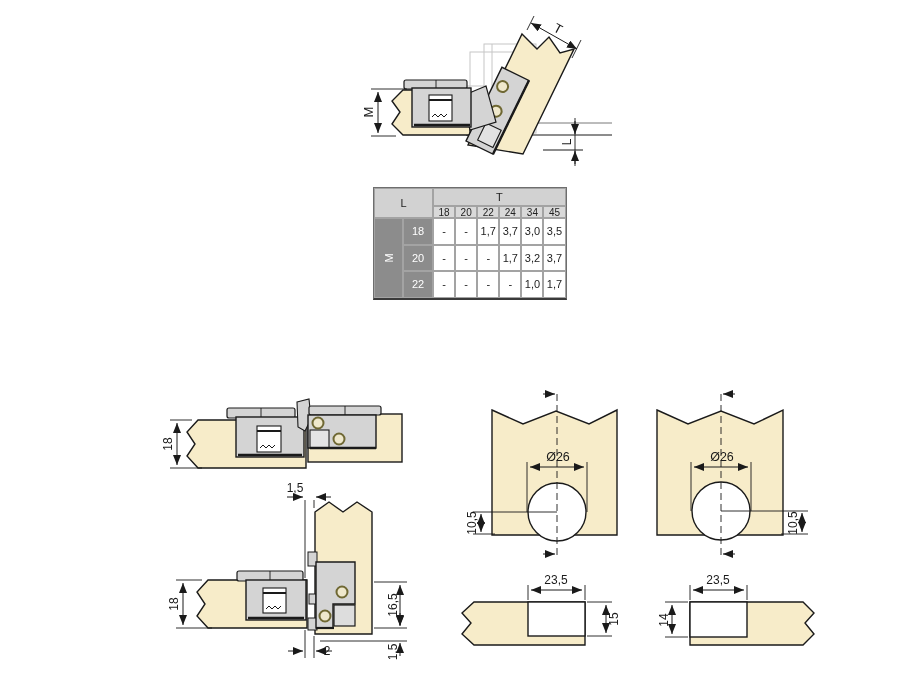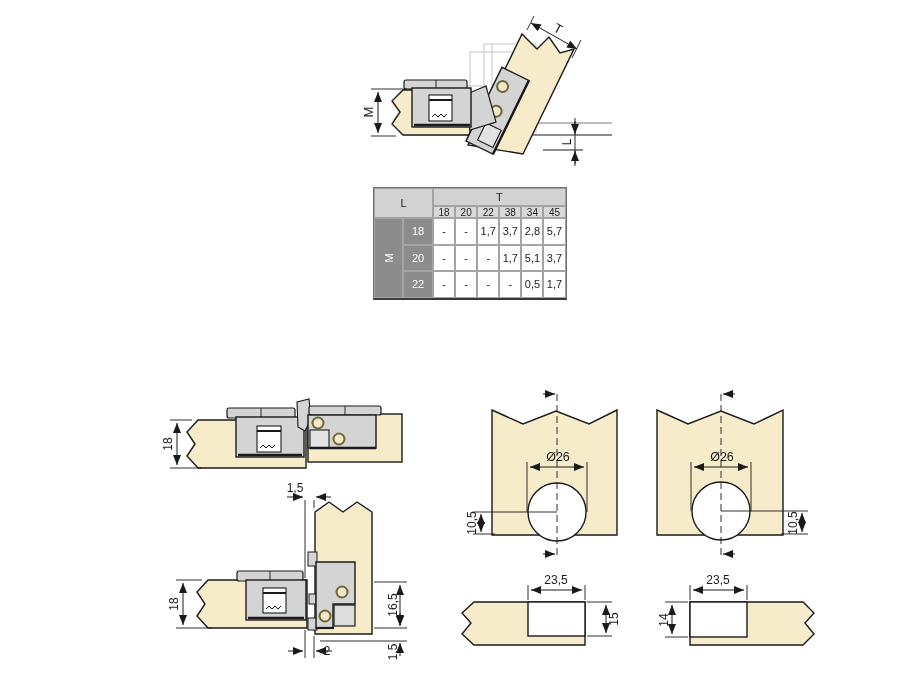--- a/index.html
+++ b/index.html
@@ -281,45 +281,45 @@
   </g>
 </svg>
 
   <div id="dim-table">
     <div class="c hdr l-cell">L</div>
     <div class="c hdr t-cell">T</div>
 
     <div class="c sub">18</div>
     <div class="c sub">20</div>
     <div class="c sub">22</div>
-    <div class="c sub">38</div>
+    <div class="c sub">24</div>
     <div class="c sub">34</div>
     <div class="c sub">45</div>
 
     <div class="c dark m-cell">
         <span>M</span>
       </div>
 
     <div class="c dark">18</div>
     <div class="c data">-</div>
     <div class="c data">-</div>
     <div class="c data">1,7</div>
     <div class="c data">3,7</div>
-    <div class="c data">2,8</div>
-    <div class="c data">5,7</div>
+    <div class="c data">3,0</div>
+    <div class="c data">3,5</div>
 
     <div class="c dark">20</div>
     <div class="c data">-</div>
     <div class="c data">-</div>
     <div class="c data">-</div>
     <div class="c data">1,7</div>
-    <div class="c data">5,1</div>
+    <div class="c data">3,2</div>
     <div class="c data">3,7</div>
 
     <div class="c dark">22</div>
     <div class="c data">-</div>
     <div class="c data">-</div>
     <div class="c data">-</div>
     <div class="c data">-</div>
-    <div class="c data">0,5</div>
+    <div class="c data">1,0</div>
     <div class="c data">1,7</div>
   </div>
 </div>
 
 </body></html>

